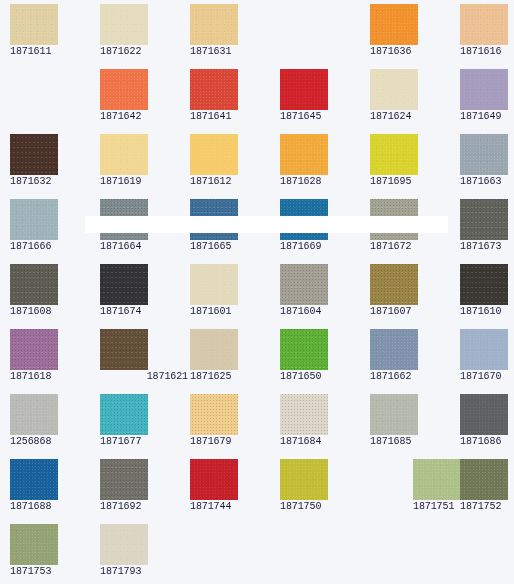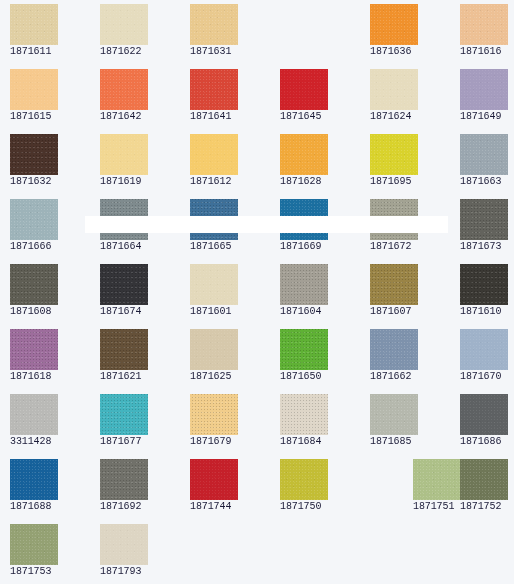--- a/index.html
+++ b/index.html
@@ -95,26 +95,20 @@
         <div class="grain"></div>
       </div>
       <div class="swatch-label">1871636</div>
     </div>
     <div class="swatch-cell" style="left: 460px; top: 4px;">
       <div class="swatch-chip" style="width: 48px; height: 41px; background-color: rgb(237, 192, 148);">
         <div class="grain"></div>
       </div>
       <div class="swatch-label">1871616</div>
     </div>
-    <div class="swatch-cell" style="left: 10px; top: 69px;">
-      <div class="swatch-chip grain-fine" style="width: 48px; height: 41px; background-color: rgb(246, 201, 141);">
-        <div class="grain"></div>
-      </div>
-      <div class="swatch-label">1871615</div>
-    </div>
     <div class="swatch-cell" style="left: 100px; top: 69px;">
       <div class="swatch-chip" style="width: 48px; height: 41px; background-color: rgb(240, 115, 72);">
         <div class="grain"></div>
       </div>
       <div class="swatch-label">1871642</div>
     </div>
     <div class="swatch-cell" style="left: 190px; top: 69px;">
       <div class="swatch-chip" style="width: 48px; height: 41px; background-color: rgb(217, 70, 54);">
         <div class="grain"></div>
       </div>
@@ -245,21 +239,21 @@
         <div class="grain"></div>
       </div>
       <div class="swatch-label">1871610</div>
     </div>
     <div class="swatch-cell" style="left: 10px; top: 329px;">
       <div class="swatch-chip grain-coarse" style="width: 48px; height: 41px; background-color: rgb(157, 109, 156);">
         <div class="grain"></div>
       </div>
       <div class="swatch-label">1871618</div>
     </div>
-    <div class="swatch-cell" style="left: 100px; top: 329px;">
+    <div class="swatch-cell" style="left: 100px; top: 329px; text-align: right;">
       <div class="swatch-chip grain-coarse" style="width: 48px; height: 41px; background-color: rgb(101, 81, 57);">
         <div class="grain"></div>
       </div>
       <div class="swatch-label">1871621</div>
     </div>
     <div class="swatch-cell" style="left: 190px; top: 329px;">
       <div class="swatch-chip grain-fine" style="width: 48px; height: 41px; background-color: rgb(214, 200, 171);">
         <div class="grain"></div>
       </div>
       <div class="swatch-label">1871625</div>
@@ -279,21 +273,21 @@
     <div class="swatch-cell" style="left: 460px; top: 329px;">
       <div class="swatch-chip grain-fine" style="width: 48px; height: 41px; background-color: rgb(159, 178, 201);">
         <div class="grain"></div>
       </div>
       <div class="swatch-label">1871670</div>
     </div>
     <div class="swatch-cell" style="left: 10px; top: 394px;">
       <div class="swatch-chip" style="width: 48px; height: 41px; background-color: rgb(185, 185, 182);">
         <div class="grain"></div>
       </div>
-      <div class="swatch-label">3311428</div>
+      <div class="swatch-label">1256868</div>
     </div>
     <div class="swatch-cell" style="left: 100px; top: 394px;">
       <div class="swatch-chip grain-coarse" style="width: 48px; height: 41px; background-color: rgb(67, 180, 191);">
         <div class="grain"></div>
       </div>
       <div class="swatch-label">1871677</div>
     </div>
     <div class="swatch-cell" style="left: 190px; top: 394px;">
       <div class="swatch-chip grain-coarse" style="width: 48px; height: 41px; background-color: rgb(241, 205, 139);">
         <div class="grain"></div>

